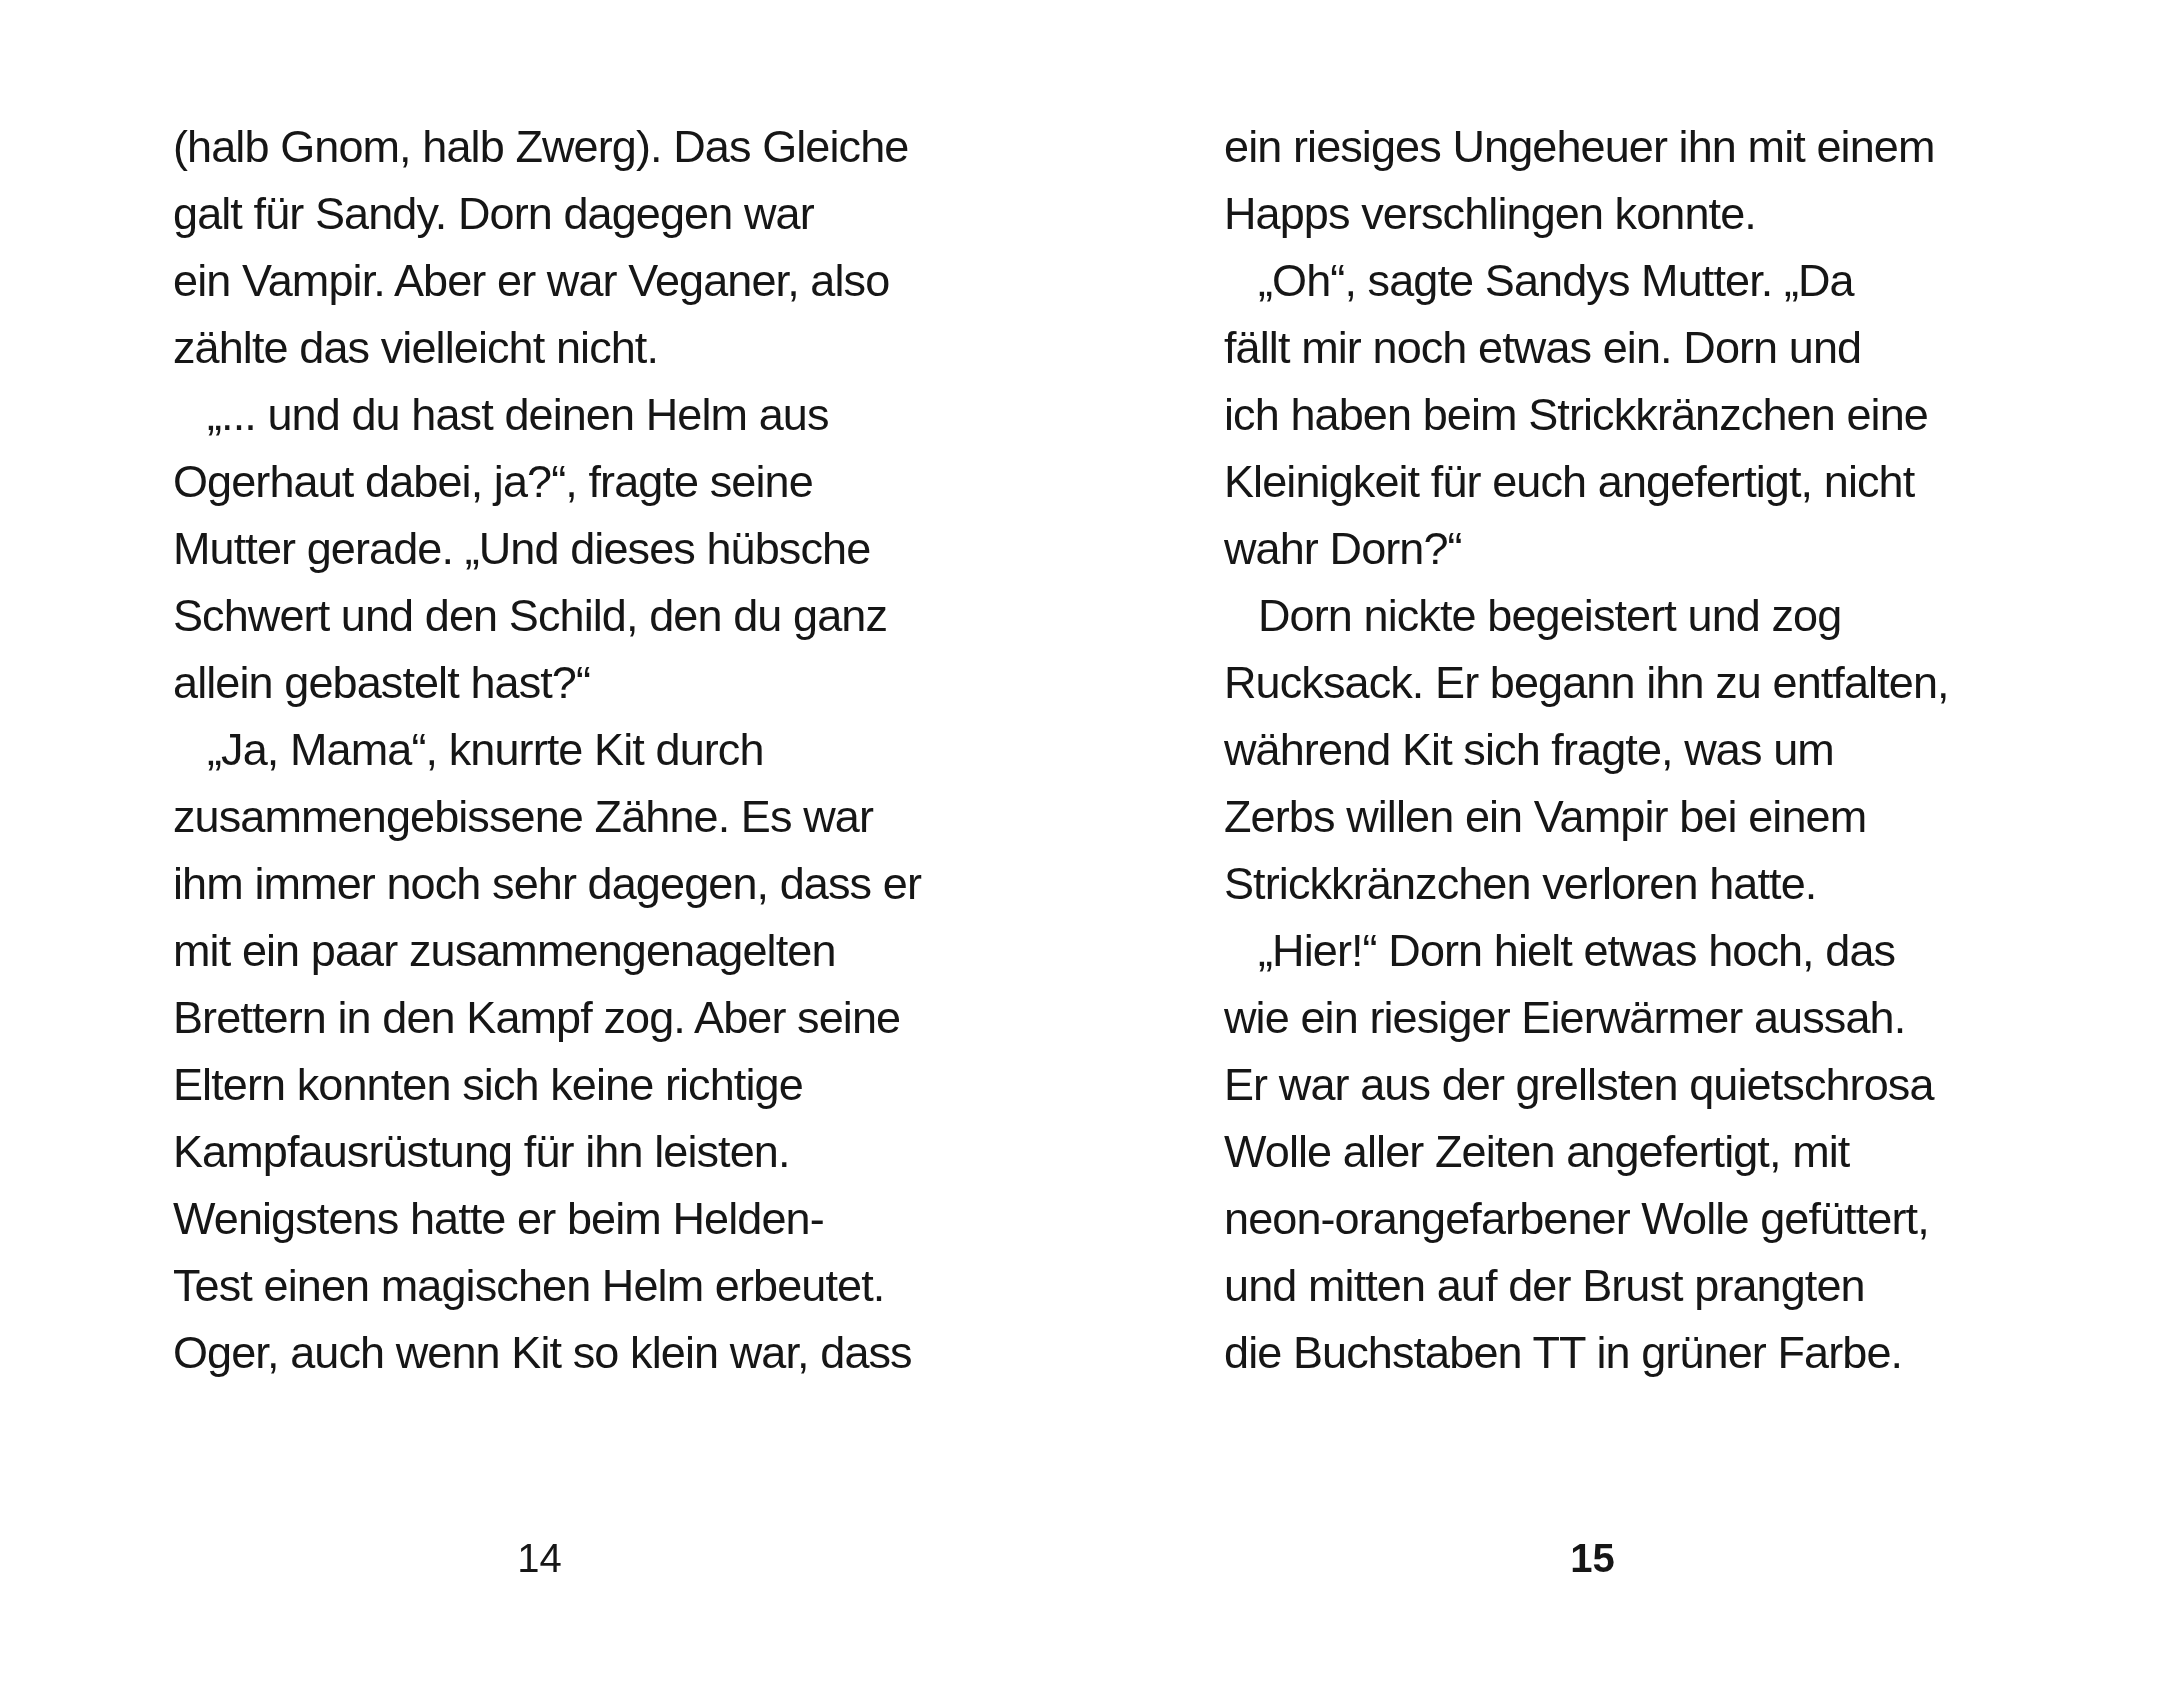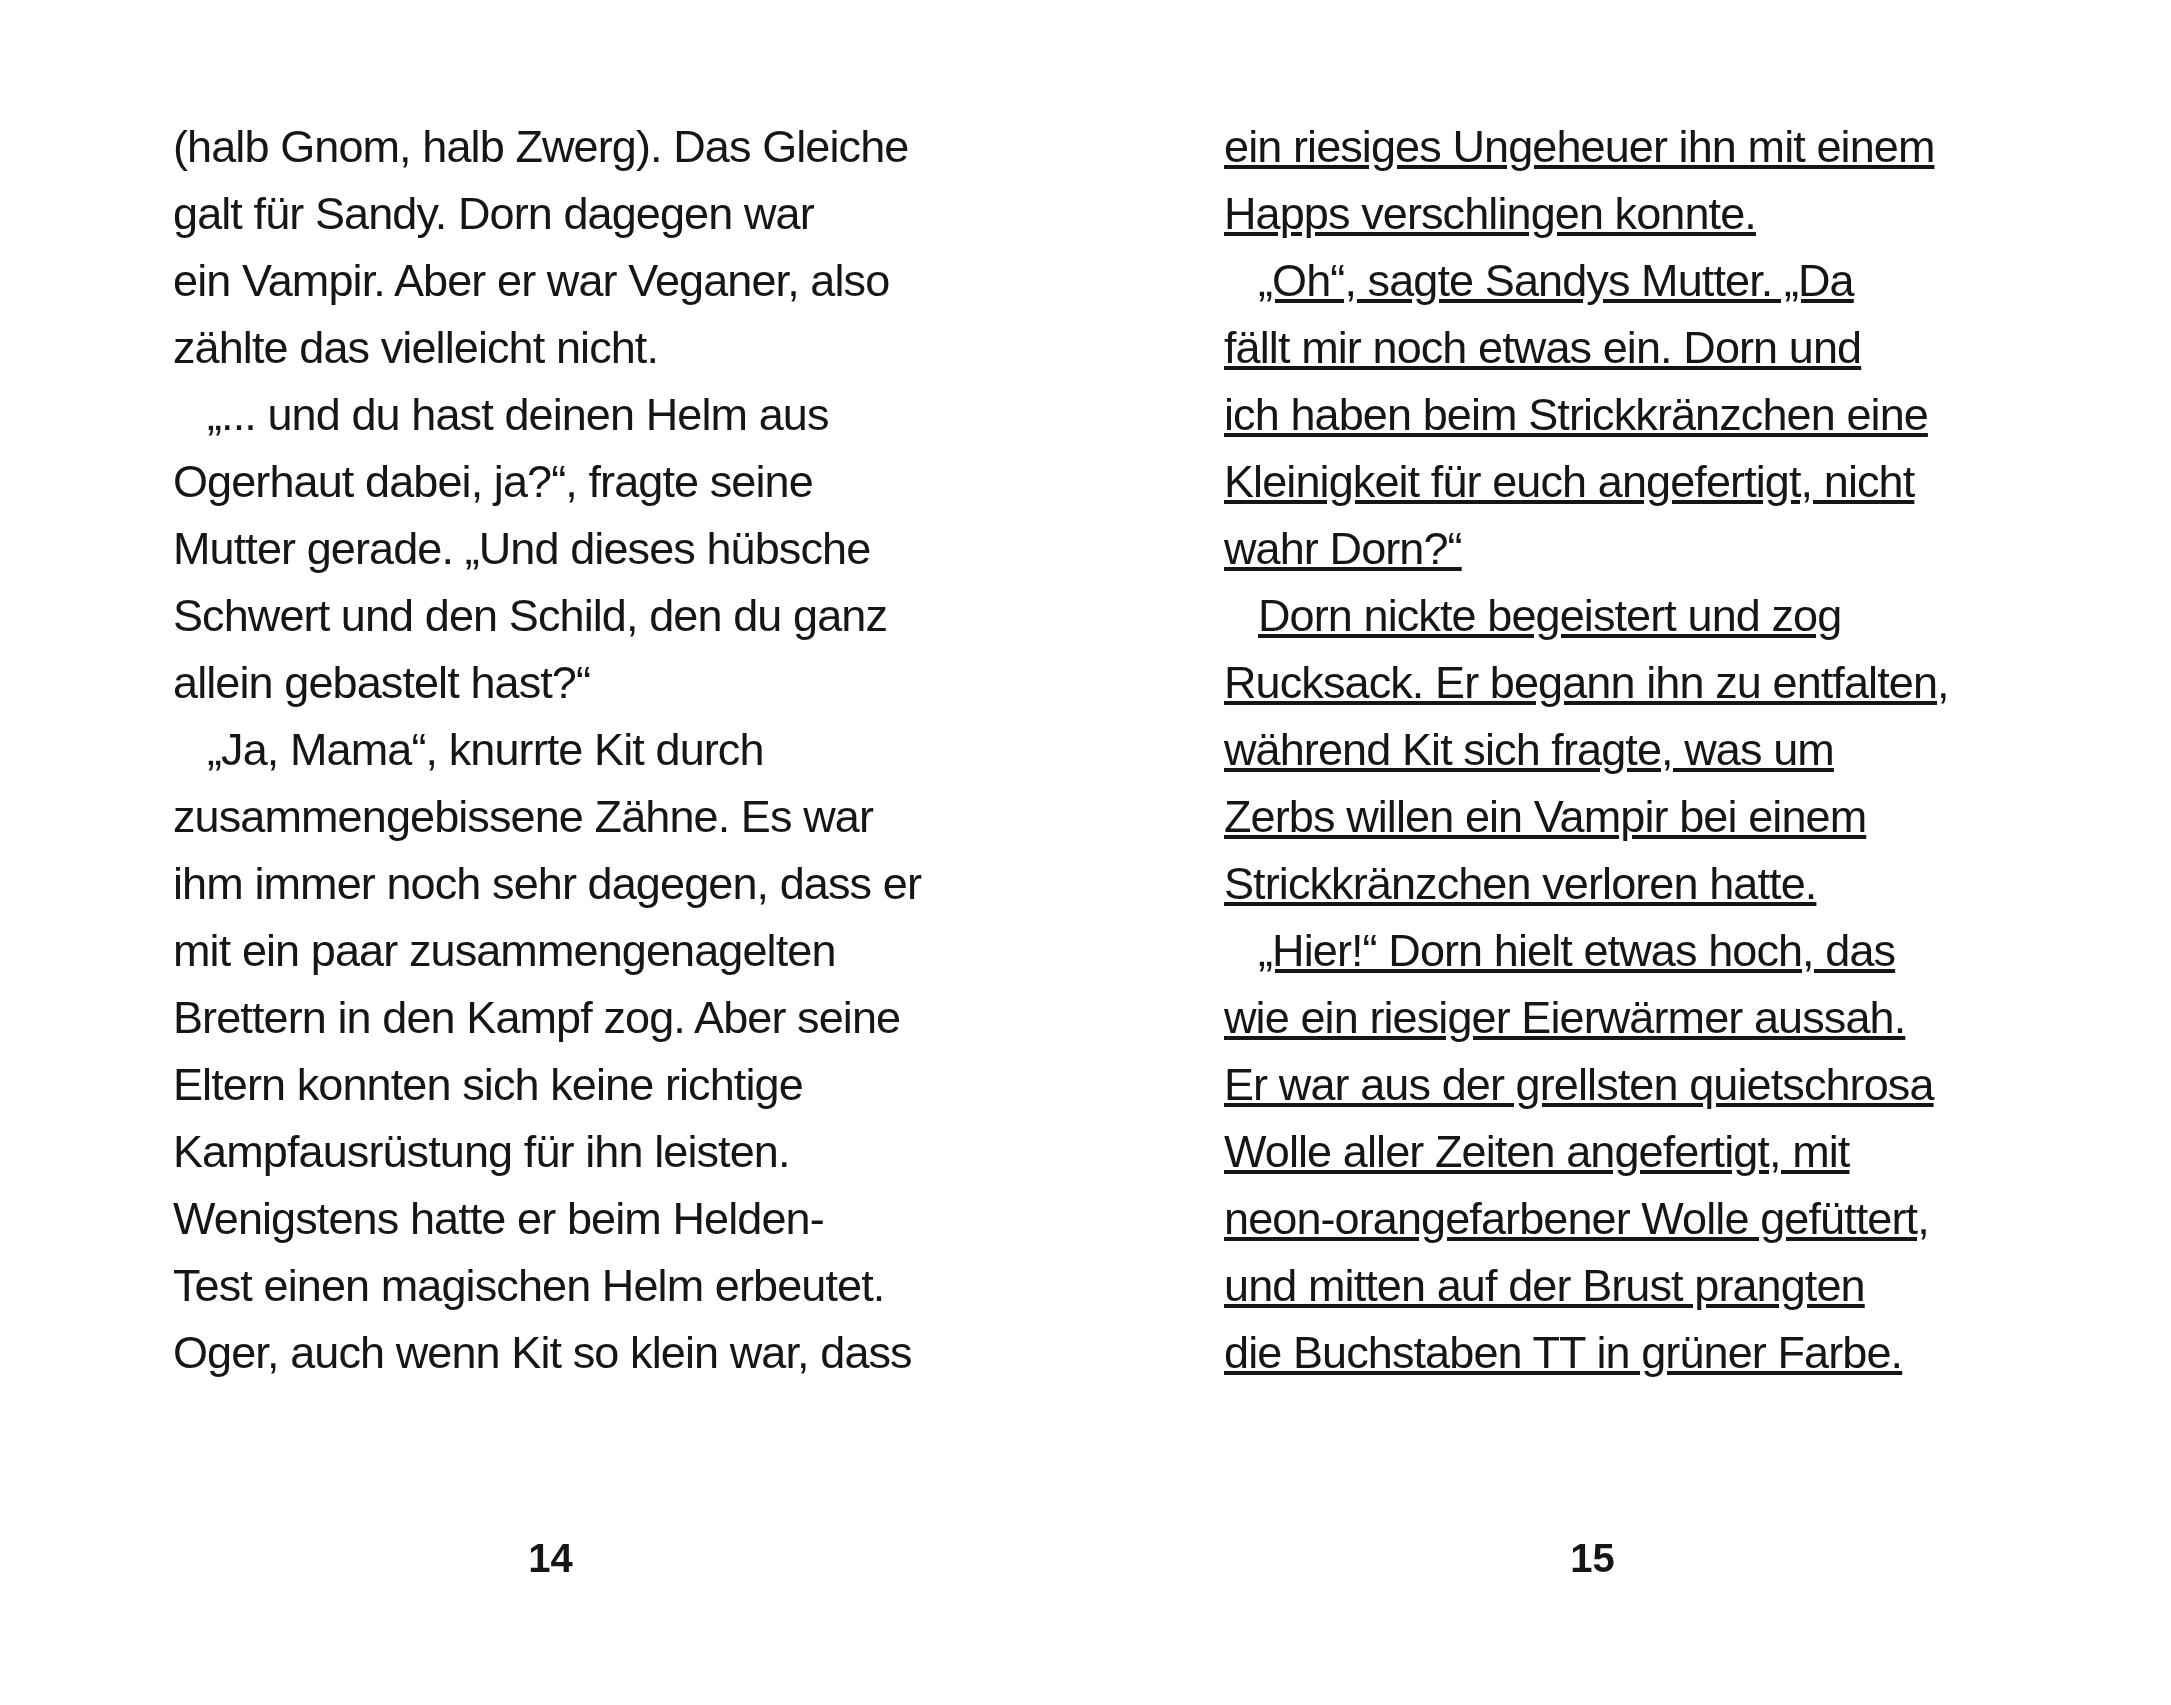--- a/index.html
+++ b/index.html
@@ -20,34 +20,34 @@
   .text-column {
     position: absolute;
     top: 113px;
     font-size: 45px;
     line-height: 67px;
     letter-spacing: -0.9px;
     font-weight: 400;
     white-space: nowrap;
   }
   .text-column.left  { left: 173px;  }
-  .text-column.right { left: 1224px; text-decoration: underline; }
+  .text-column.right { left: 1224px; }
   .line { height: 67px; }
   .line.indent { padding-left: 34px; }
   .page-number {
     position: absolute;
     top: 1538px;
     width: 181px;
     text-align: center;
     font-size: 40px;
     line-height: 40px;
     letter-spacing: 0;
     color: #161616;
   }
-  .page-number.left  { left: 460px; font-weight: bold;  }
+  .page-number.left  { left: 449px;  }
   .page-number.right { left: 1502px; font-weight: bold; }
 </style>
 </head>
 <body>
 
 <div class="spread">
 
   <div class="text-column left">
       <div class="line">(halb Gnom, halb Zwerg). Das Gleiche</div>
       <div class="line">galt für Sandy. Dorn dagegen war</div>

